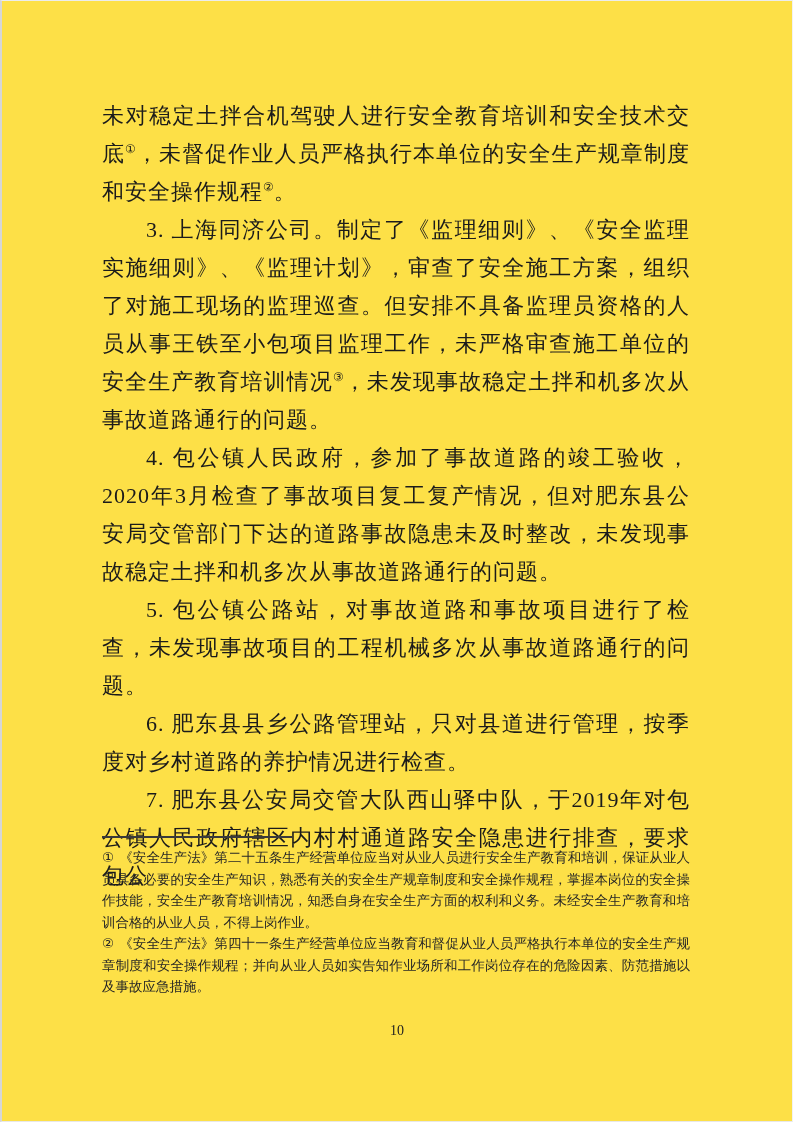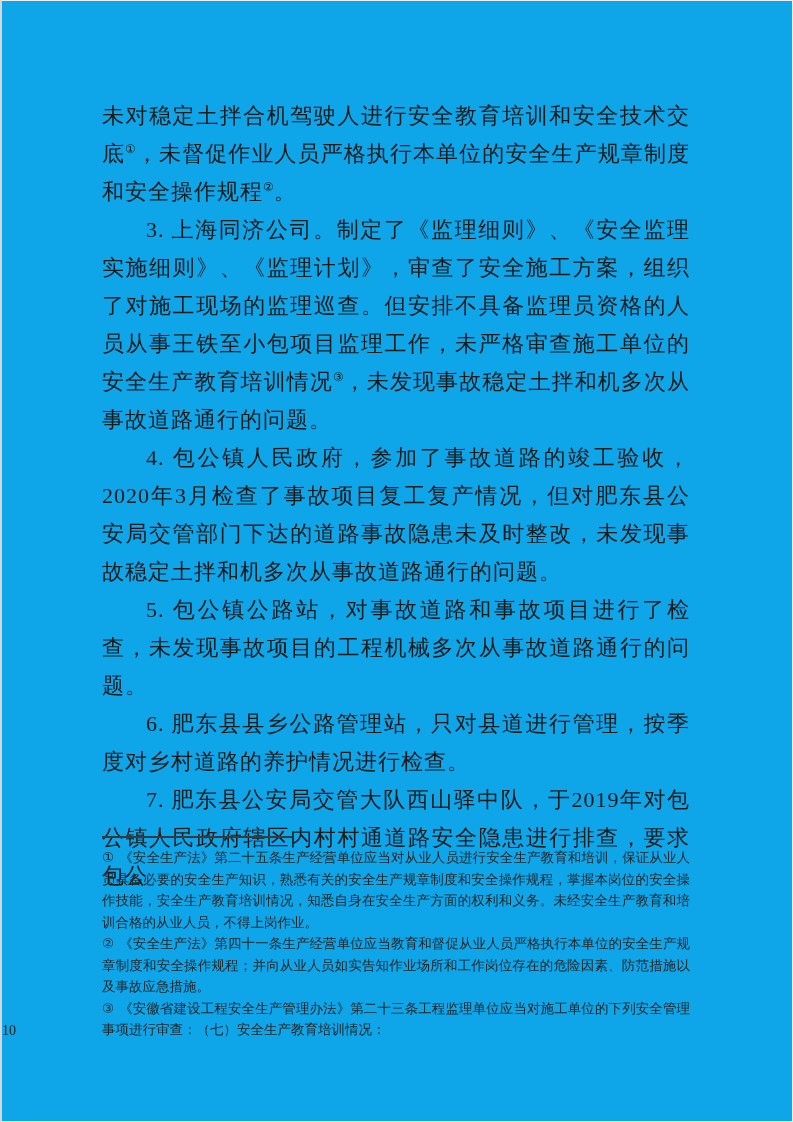--- a/index.html
+++ b/index.html
@@ -5,21 +5,21 @@
   html, body {
     margin: 0;
     padding: 0;
     background: #ffffff;
     font-family: "Liberation Serif", "DejaVu Serif", serif;
   }
   .page {
     position: relative;
     width: 793px;
     height: 1122px;
-    background: #0ea5e9;
+    background: #fde047;
     box-sizing: border-box;
     border-left: 2px solid #d6d6d6;
     border-top: 1px solid #ececec;
     border-right: 1px solid #f2f2f2;
     border-bottom: 1px solid #e8e8e8;
     overflow: hidden;
     color: #1b1b1b;
   }
   .body-text {
     position: absolute;
@@ -67,20 +67,21 @@
     margin: 0;
   }
   .footnote-marker {
     margin-right: 5px;
   }
   .page-number {
     position: absolute;
     top: 1022px;
     left: 0;
     width: 100%;
+    text-align: center;
     font-size: 14px;
     color: #222222;
     font-family: "Liberation Serif", "DejaVu Serif", serif;
   }
 </style>
 </head>
 <body>
 
 <div class="page">
   <main class="body-text">
@@ -88,16 +89,15 @@
       <p class="body-para indent">3. 上海同济公司。制定了《监理细则》、《安全监理实施细则》、《监理计划》，审查了安全施工方案，组织了对施工现场的监理巡查。但安排不具备监理员资格的人员从事王铁至小包项目监理工作，未严格审查施工单位的安全生产教育培训情况<sup>③</sup>，未发现事故稳定土拌和机多次从事故道路通行的问题。</p>
       <p class="body-para indent">4. 包公镇人民政府，参加了事故道路的竣工验收，2020年3月检查了事故项目复工复产情况，但对肥东县公安局交管部门下达的道路事故隐患未及时整改，未发现事故稳定土拌和机多次从事故道路通行的问题。</p>
       <p class="body-para indent">5. 包公镇公路站，对事故道路和事故项目进行了检查，未发现事故项目的工程机械多次从事故道路通行的问题。</p>
       <p class="body-para indent">6. 肥东县县乡公路管理站，只对县道进行管理，按季度对乡村道路的养护情况进行检查。</p>
       <p class="body-para indent">7. 肥东县公安局交管大队西山驿中队，于2019年对包公镇人民政府辖区内村村通道路安全隐患进行排查，要求包公</p>
     </main>
   <div class="footnote-separator"></div>
   <section class="footnotes">
       <div class="footnote-item"><span class="footnote-marker">①</span><span class="footnote-text">《安全生产法》第二十五条生产经营单位应当对从业人员进行安全生产教育和培训，保证从业人员具备必要的安全生产知识，熟悉有关的安全生产规章制度和安全操作规程，掌握本岗位的安全操作技能，安全生产教育培训情况，知悉自身在安全生产方面的权利和义务。未经安全生产教育和培训合格的从业人员，不得上岗作业。</span></div>
       <div class="footnote-item"><span class="footnote-marker">②</span><span class="footnote-text">《安全生产法》第四十一条生产经营单位应当教育和督促从业人员严格执行本单位的安全生产规章制度和安全操作规程；并向从业人员如实告知作业场所和工作岗位存在的危险因素、防范措施以及事故应急措施。</span></div>
-      <div class="footnote-item"><span class="footnote-marker">③</span><span class="footnote-text">《安徽省建设工程安全生产管理办法》第二十三条工程监理单位应当对施工单位的下列安全管理事项进行审查：（七）安全生产教育培训情况：</span></div>
     </section>
   <div class="page-number">10</div>
 </div>
 
 </body></html>

